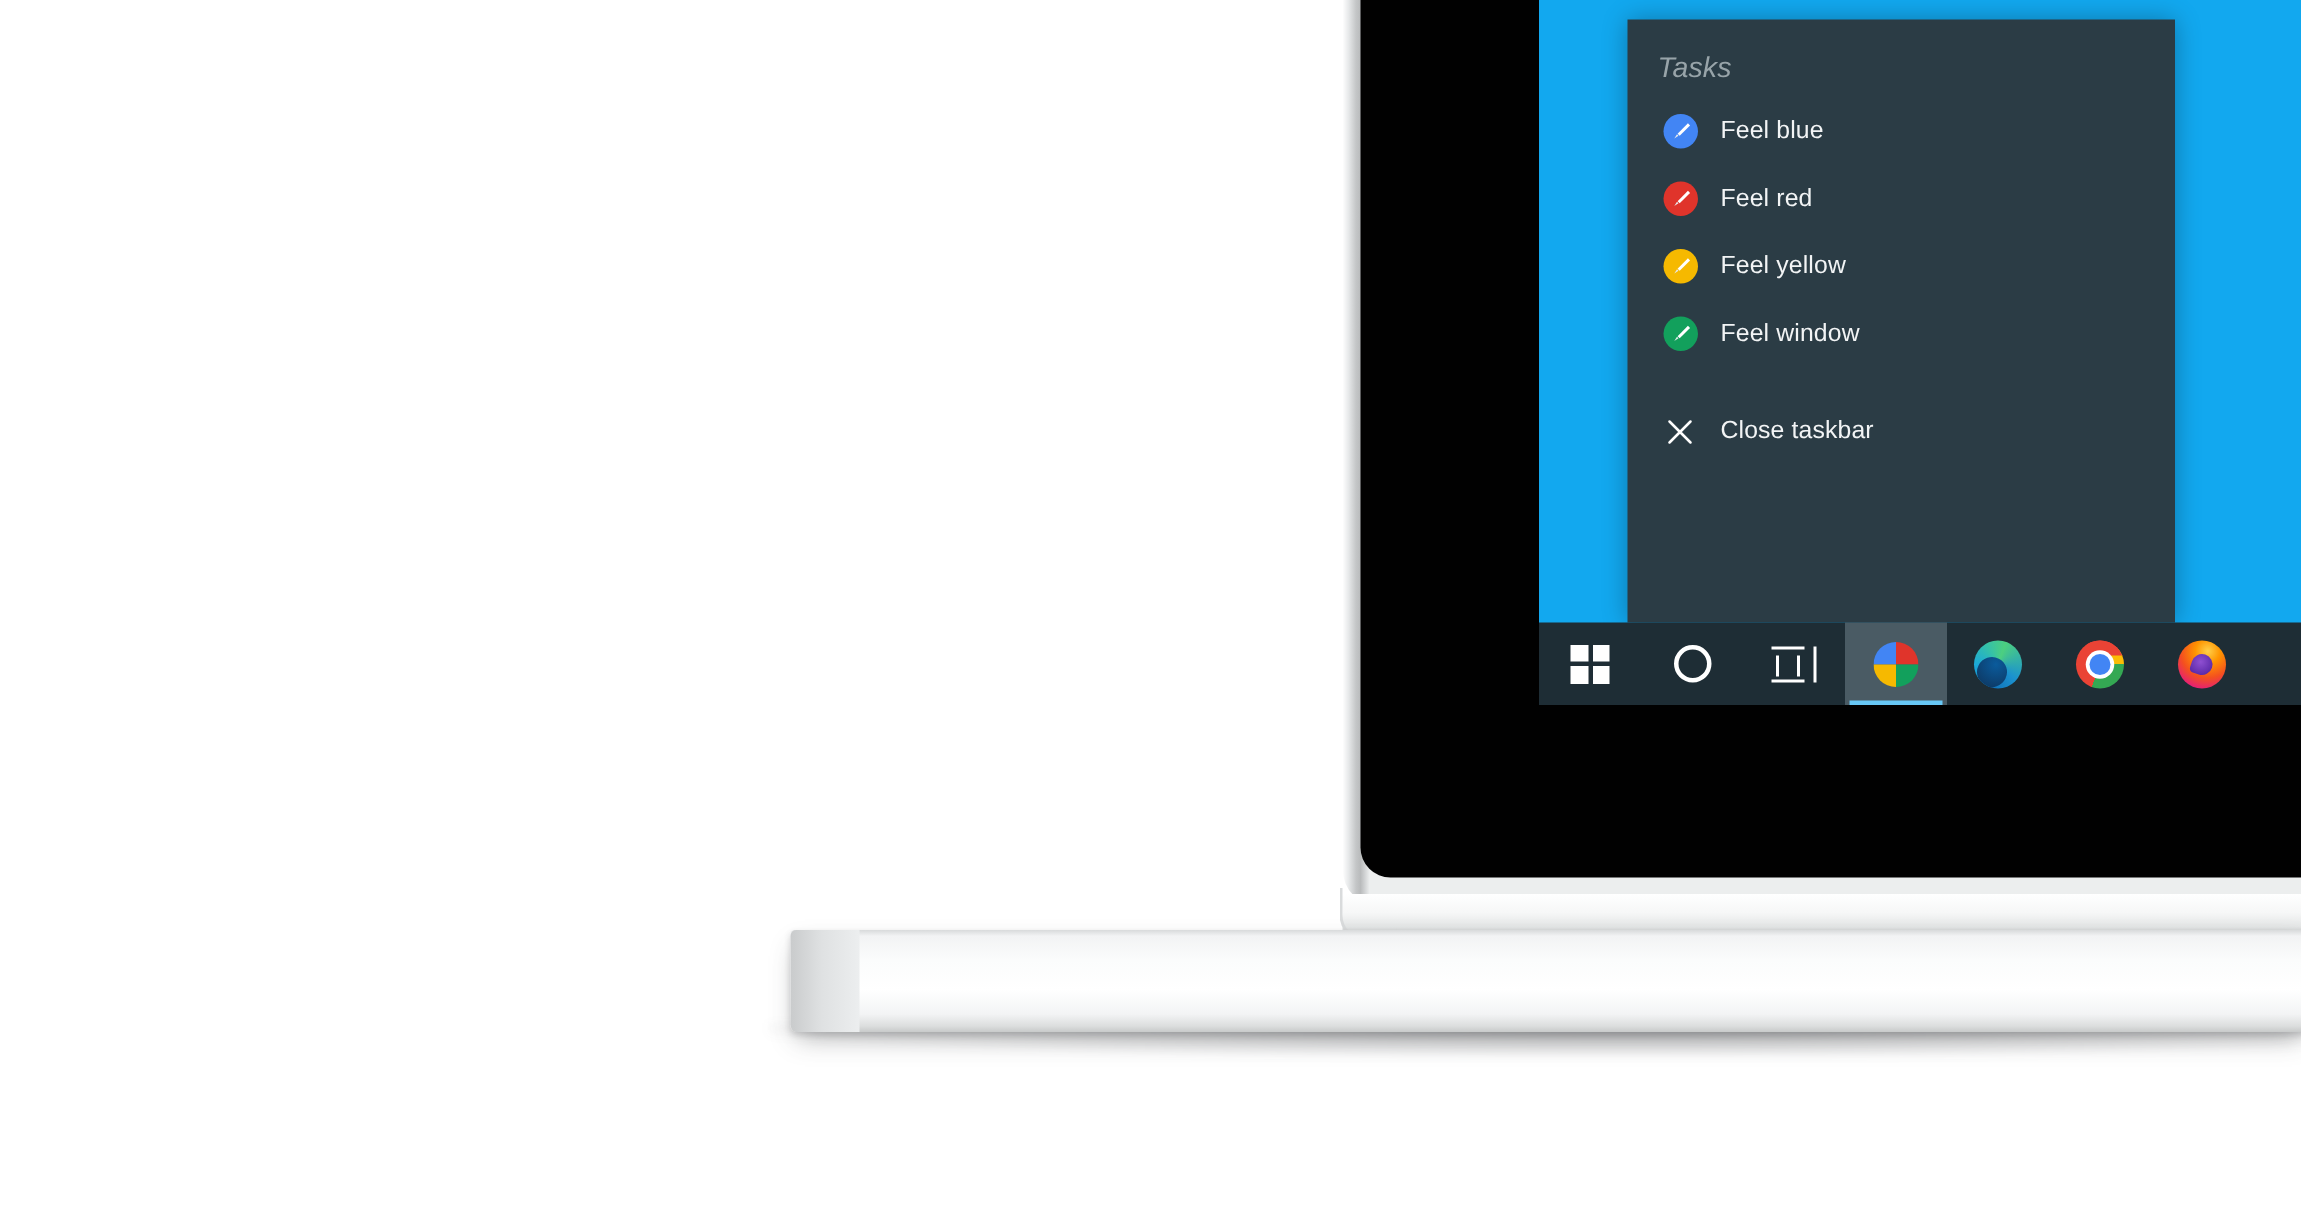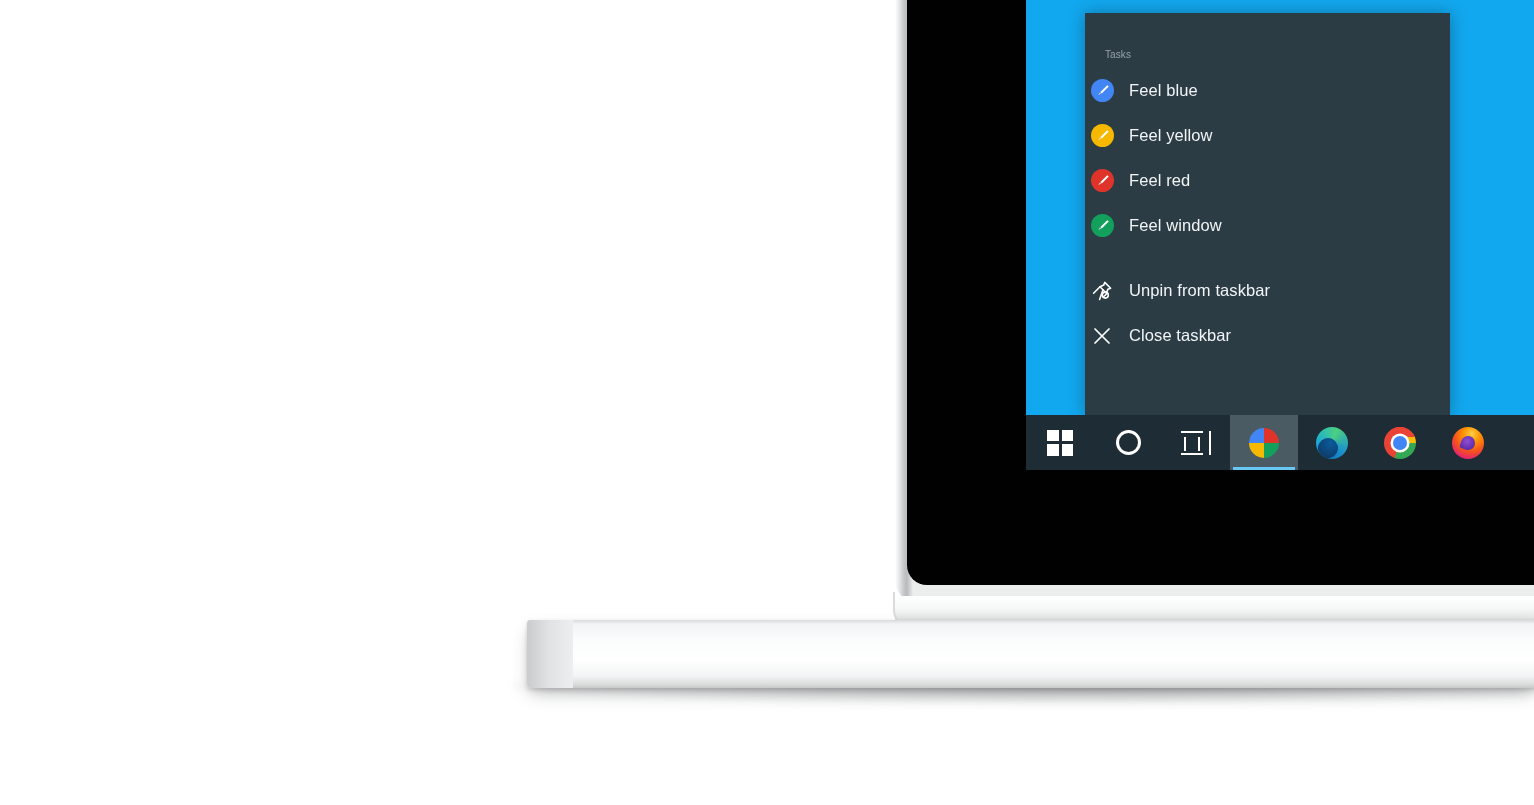--- a/index.html
+++ b/index.html
@@ -286,28 +286,30 @@
     top: 13px;
     width: 365px;     
     height: 402px;    
     background: #2b3c45;
     box-sizing: border-box;
     padding: 0;
     box-shadow: 0 0 16px rgba(0,0,0,0.30);
   }
   .jumplist-header {
     color: #98a4a9;
-    font-size: 10px;
-    padding: 36px 0 8px 20px;
+    font-size: 19px;
+    padding: 22px 0 8px 20px;
     letter-spacing: 0.1px;
+    font-style: italic;
   }
   .jl-item {
     display: flex;
     align-items: center;
     height: 45px;
+    padding-left: 18px;
     cursor: default;
   }
   .jl-icon-slot {
     width: 34px;
     min-width: 34px;
     display: flex;
     align-items: center;
     justify-content: center;
     margin-right: 10px;
   }
@@ -359,69 +361,57 @@
               <path d="M16.3 6.2 L9.4 13.1 L10.8 14.5 L17.7 7.6 Z" fill="#ffffff"></path>
               <path d="M9.0 13.5 L7.2 16.3 L10.0 14.5 Z" fill="#e6e9ec"></path>
             </svg>
           </span>
         </span>
         <span class="jl-label">Feel blue</span>
       </div>
 
       <div class="jl-item">
         <span class="jl-icon-slot">
+          <span class="brush-icon" style="background:#e0342b;">
+            <svg width="23" height="23" viewBox="0 0 23 23">
+              <path d="M16.3 6.2 L9.4 13.1 L10.8 14.5 L17.7 7.6 Z" fill="#ffffff"></path>
+              <path d="M9.0 13.5 L7.2 16.3 L10.0 14.5 Z" fill="#e6e9ec"></path>
+            </svg>
+          </span>
+        </span>
+        <span class="jl-label">Feel red</span>
+      </div>
+
+      <div class="jl-item">
+        <span class="jl-icon-slot">
           <span class="brush-icon" style="background:#f6b900;">
             <svg width="23" height="23" viewBox="0 0 23 23">
               <path d="M16.3 6.2 L9.4 13.1 L10.8 14.5 L17.7 7.6 Z" fill="#ffffff"></path>
               <path d="M9.0 13.5 L7.2 16.3 L10.0 14.5 Z" fill="#e6e9ec"></path>
             </svg>
           </span>
         </span>
         <span class="jl-label">Feel yellow</span>
-      </div>
-
-      <div class="jl-item">
-        <span class="jl-icon-slot">
-          <span class="brush-icon" style="background:#e0342b;">
-            <svg width="23" height="23" viewBox="0 0 23 23">
-              <path d="M16.3 6.2 L9.4 13.1 L10.8 14.5 L17.7 7.6 Z" fill="#ffffff"></path>
-              <path d="M9.0 13.5 L7.2 16.3 L10.0 14.5 Z" fill="#e6e9ec"></path>
-            </svg>
-          </span>
-        </span>
-        <span class="jl-label">Feel red</span>
       </div>
 
       <div class="jl-item">
         <span class="jl-icon-slot">
           <span class="brush-icon" style="background:#12a05c;">
             <svg width="23" height="23" viewBox="0 0 23 23">
               <path d="M16.3 6.2 L9.4 13.1 L10.8 14.5 L17.7 7.6 Z" fill="#ffffff"></path>
               <path d="M9.0 13.5 L7.2 16.3 L10.0 14.5 Z" fill="#e6e9ec"></path>
             </svg>
           </span>
         </span>
         <span class="jl-label">Feel window</span>
       </div>
 
       <div class="jl-gap"></div>
 
 
-      <div class="jl-item">
-        <span class="jl-icon-slot">
-          <svg class="glyph-icon" viewBox="0 0 24 24" fill="none" stroke="#ffffff" stroke-width="1.6" stroke-linecap="round" stroke-linejoin="round">
-            <path d="M14.8 3.4 L20.6 9.2 L17.9 10.3 L16.2 14.0 L10.0 7.8 L13.7 6.1 Z"></path>
-            <path d="M10.0 7.8 L3.6 14.2"></path>
-            <path d="M13.0 10.8 L9.6 20.4"></path>
-            <circle cx="15.3" cy="16.1" r="3.0"></circle>
-            <path d="M13.4 18.0 L17.2 14.2"></path>
-          </svg>
-        </span>
-        <span class="jl-label">Unpin from taskbar</span>
-      </div>
 
       <div class="jl-item">
         <span class="jl-icon-slot">
           <svg class="glyph-icon" viewBox="0 0 24 24" fill="none" stroke="#ffffff" stroke-width="1.7" stroke-linecap="round">
             <path d="M5 5 L19 19 M19 5 L5 19"></path>
           </svg>
         </span>
         <span class="jl-label">Close taskbar</span>
       </div>
 

